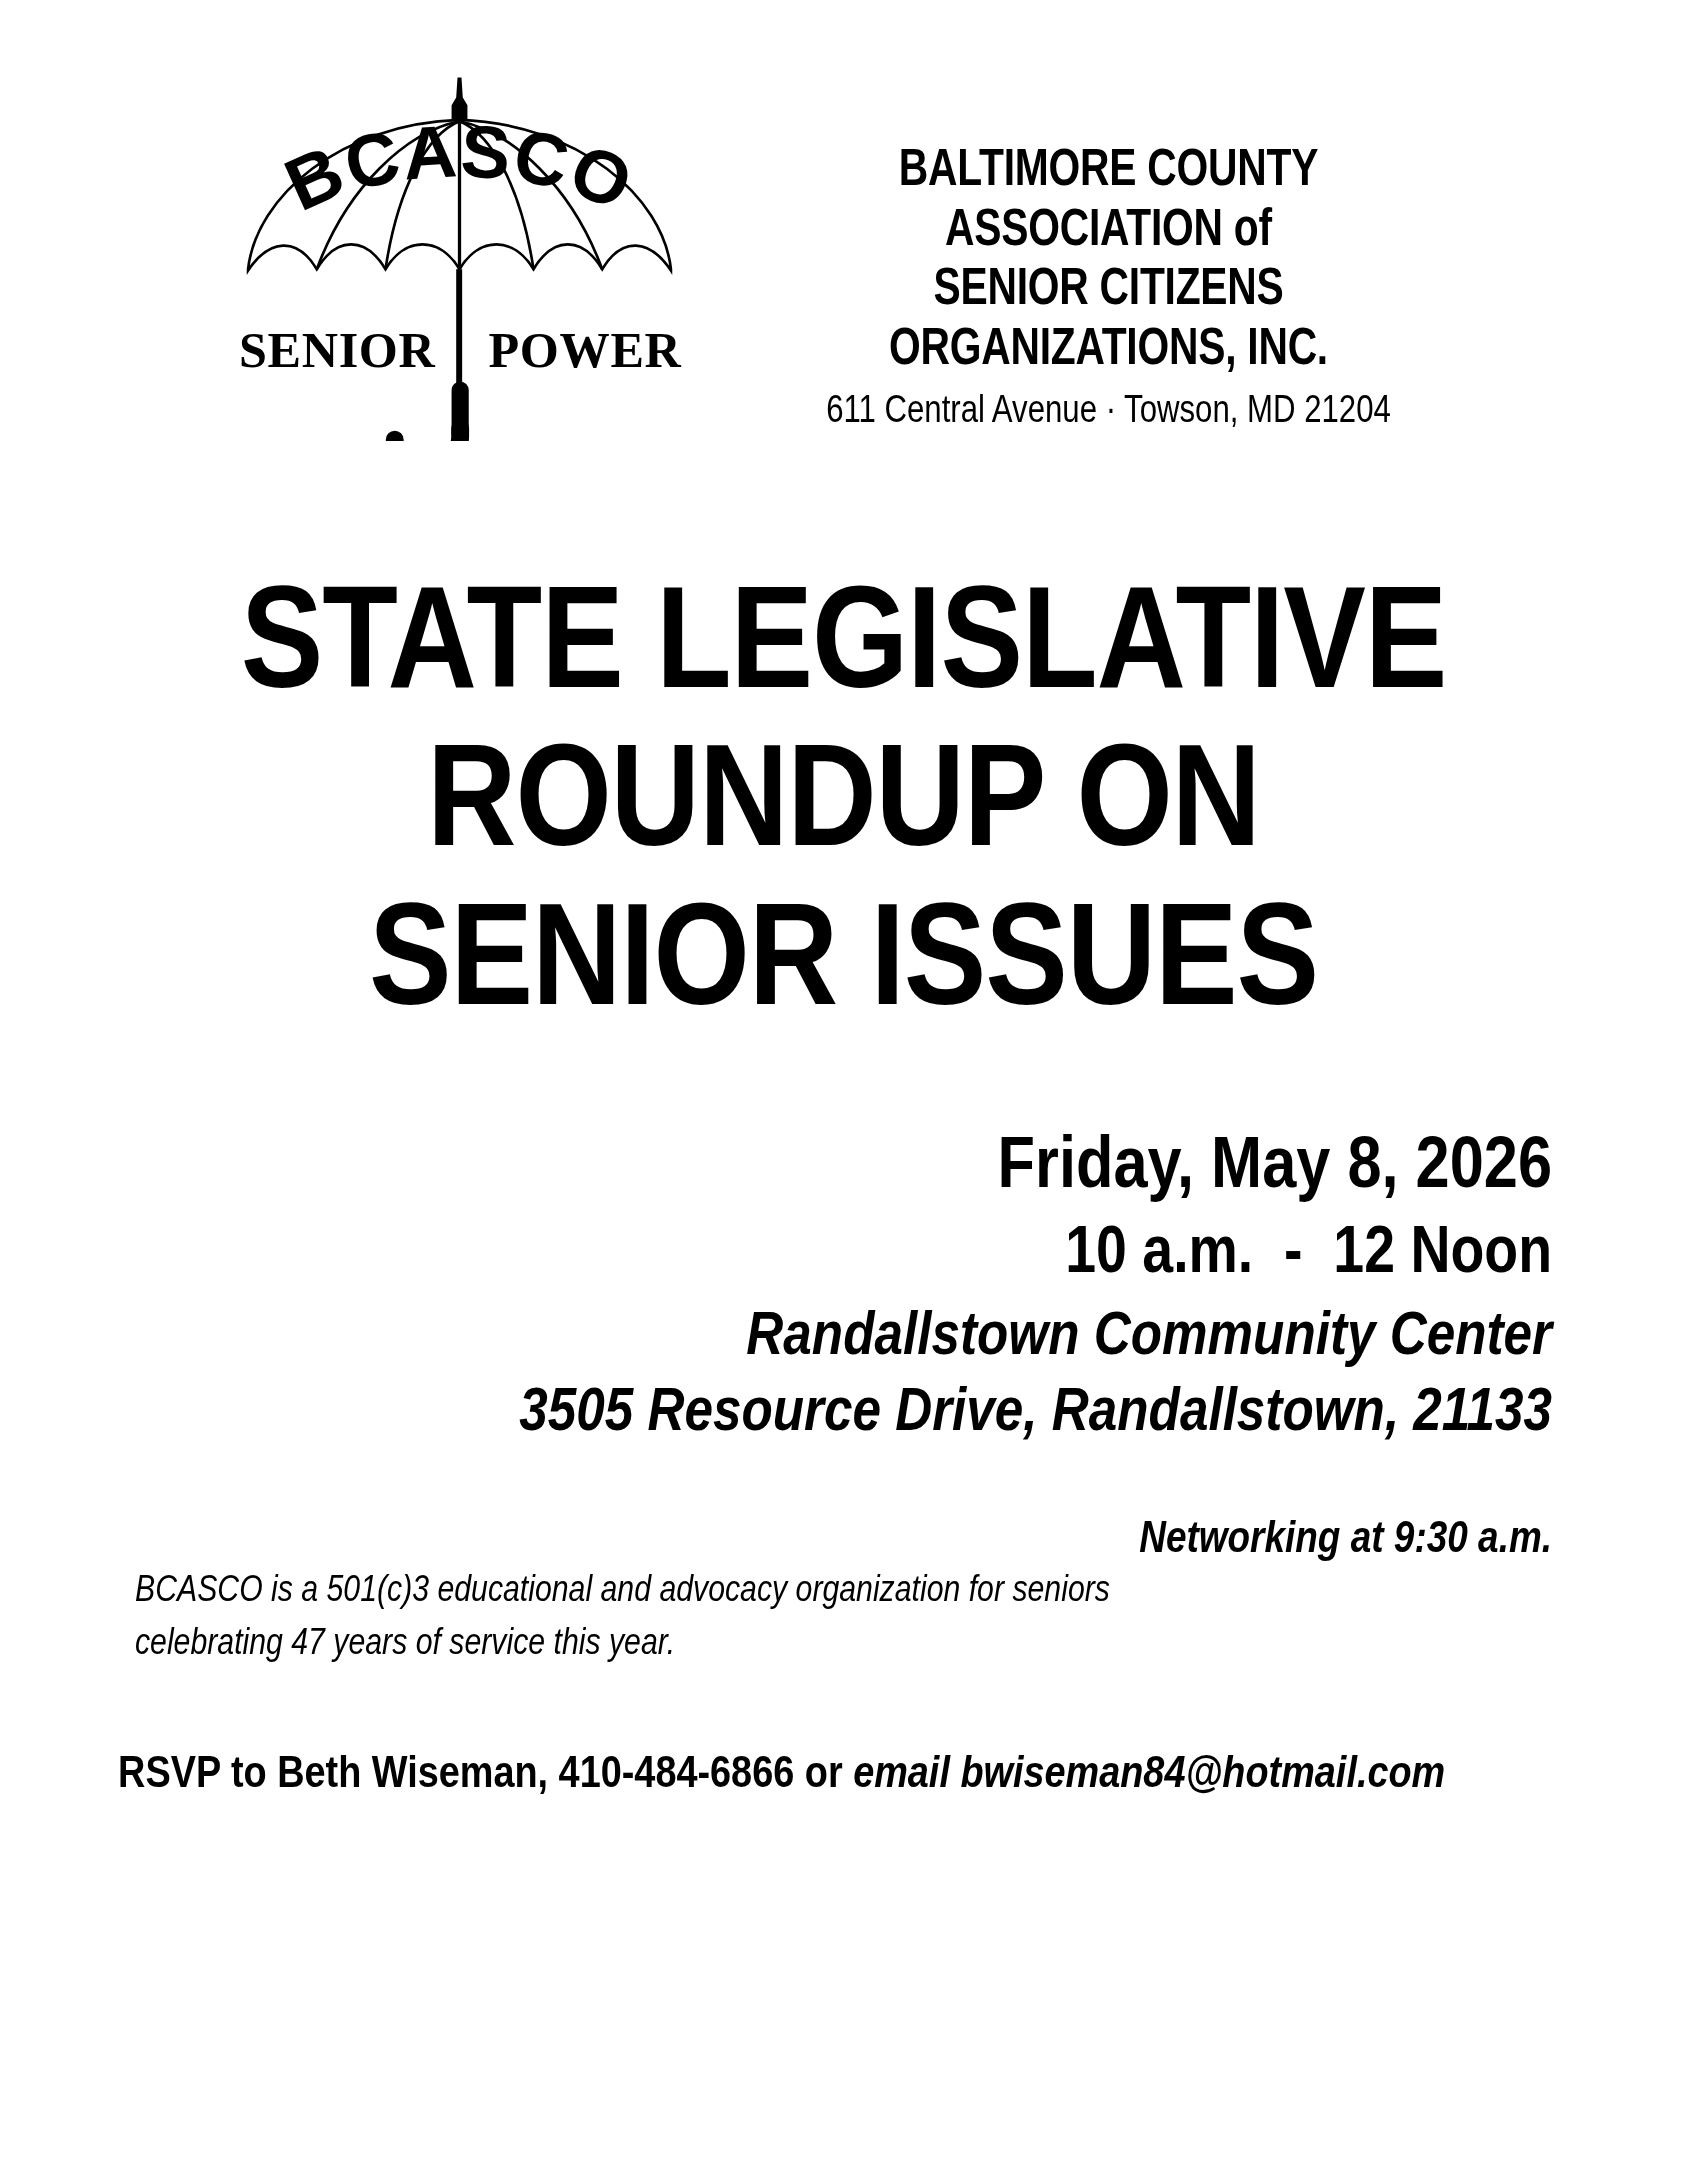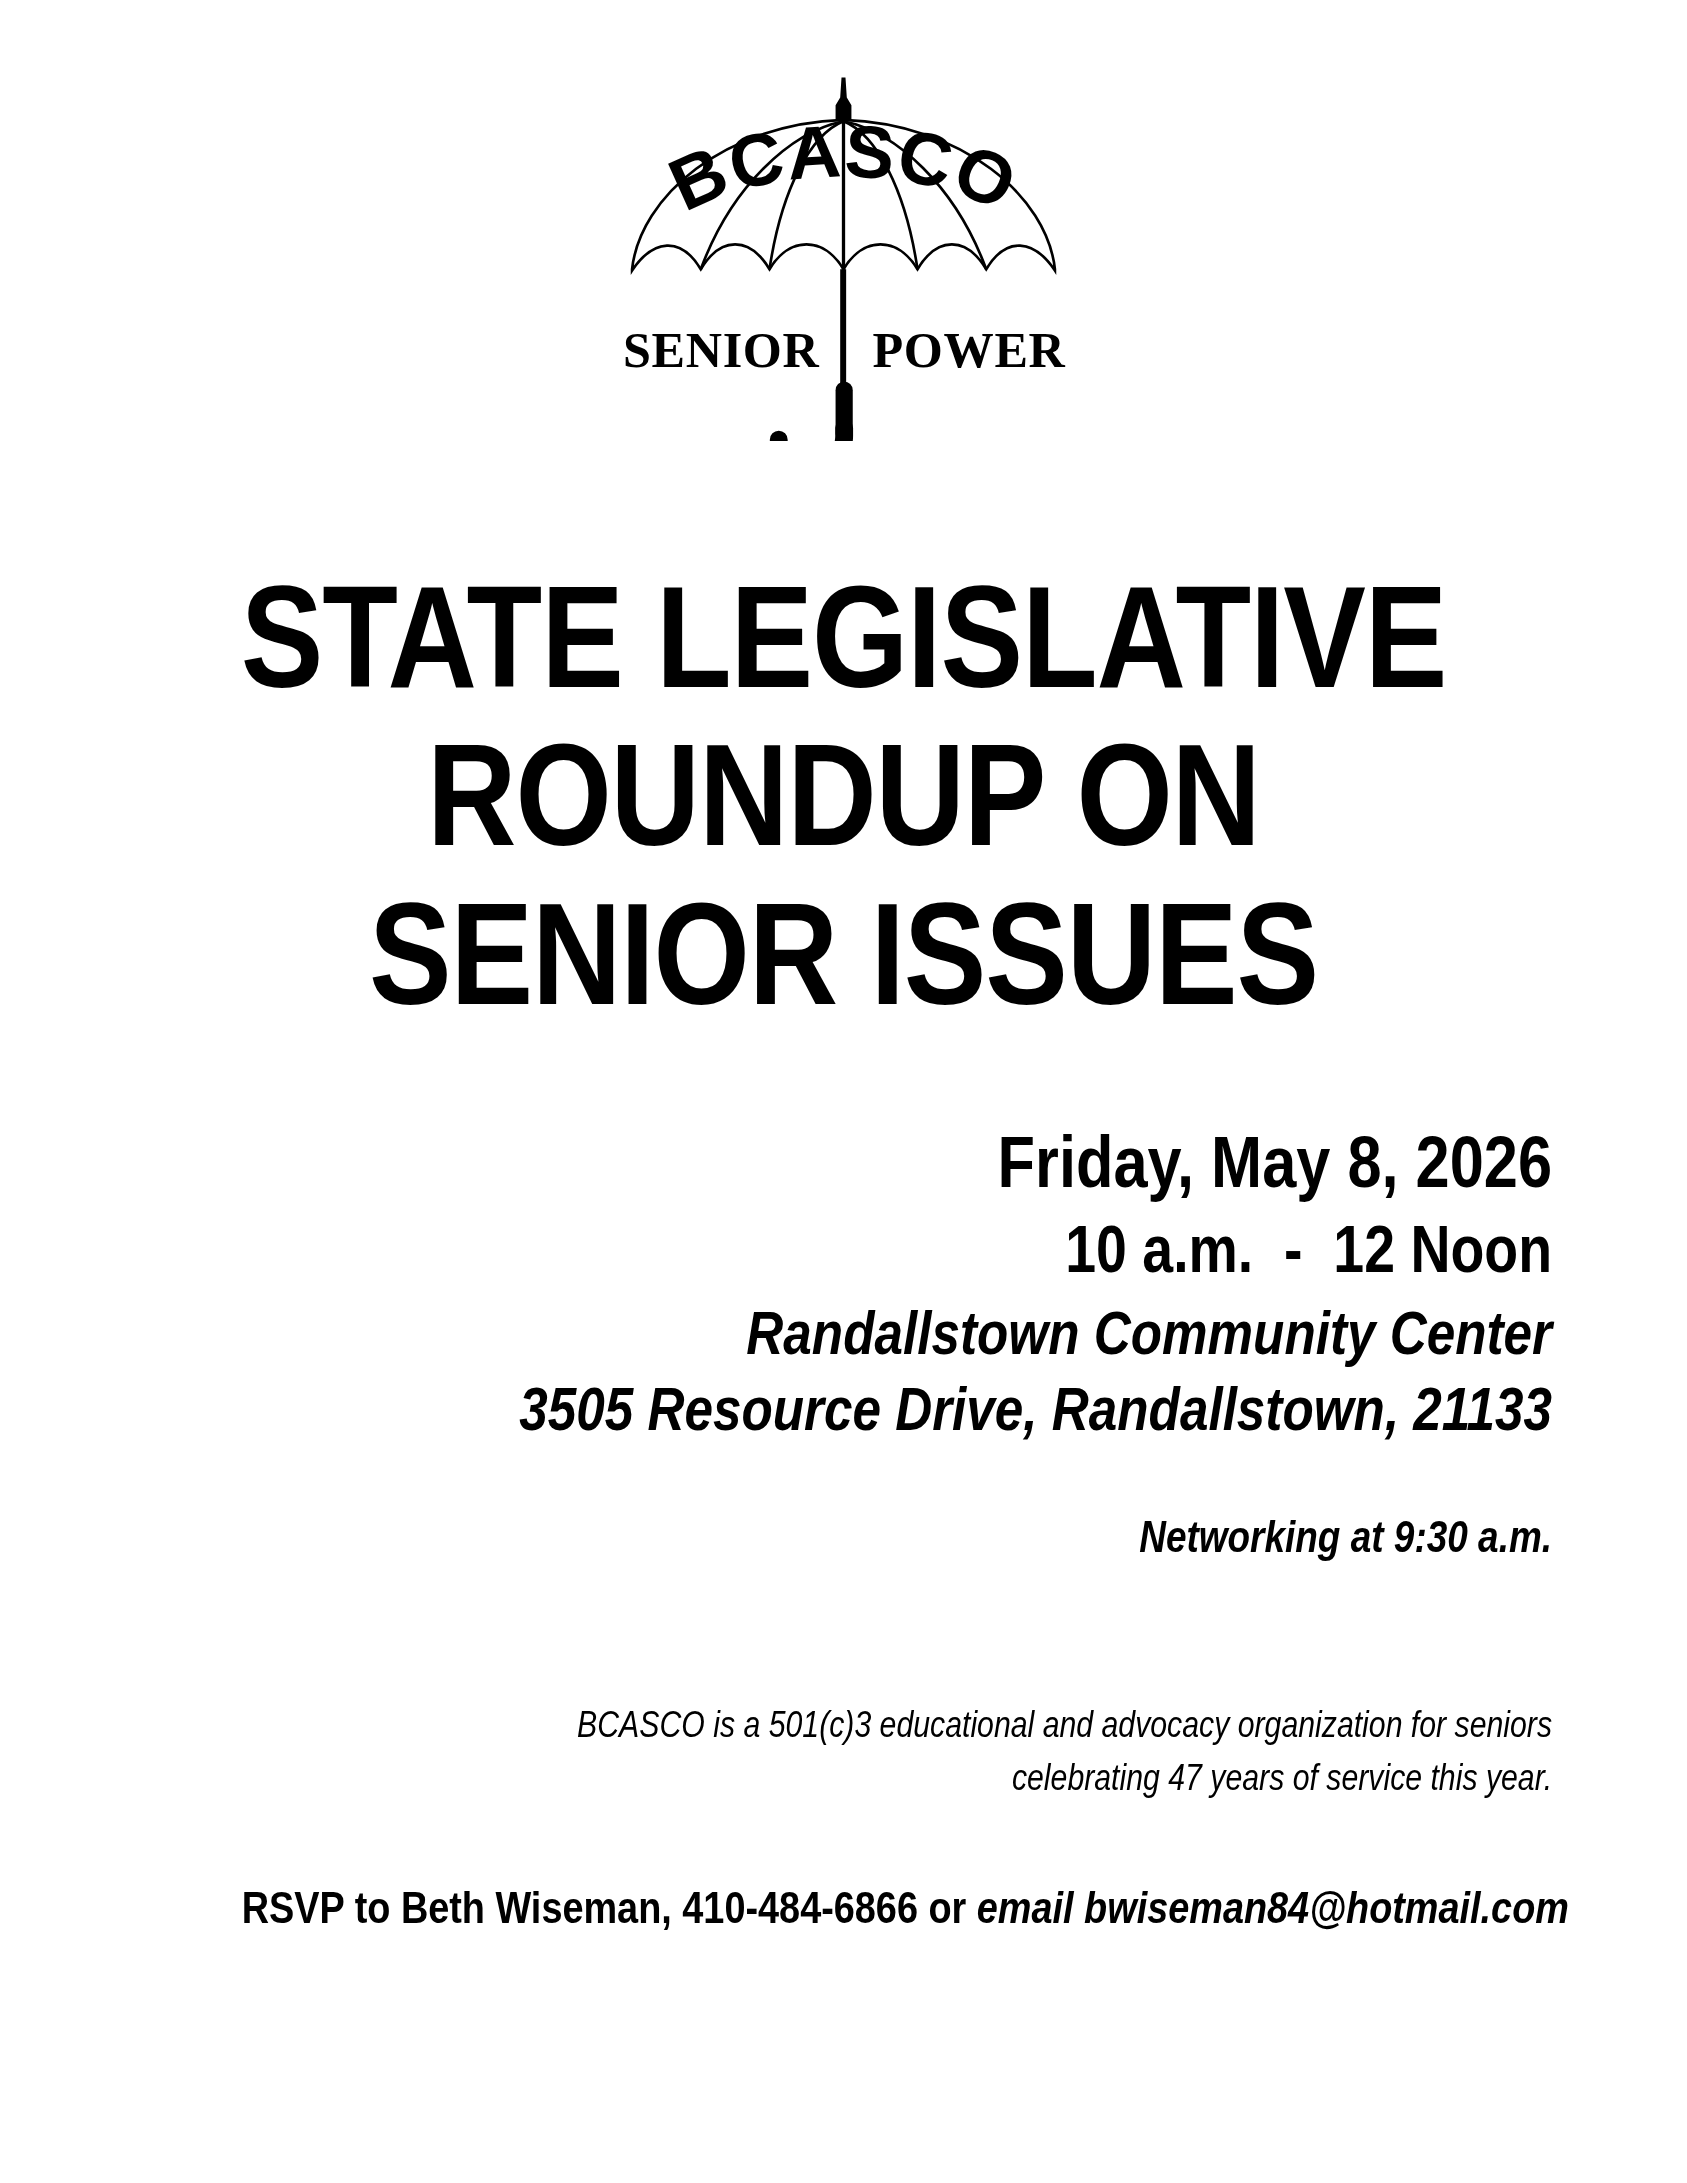--- a/index.html
+++ b/index.html
@@ -148,22 +148,21 @@
     font-size: 44px;
     line-height: 1.2;
     margin-top: 64px;
     transform: scaleX(0.84);
     transform-origin: center center;
     white-space: nowrap;
   }
 
   
   .footer-block {
-    margin-top: 136px;
-    text-align: right;
+    text-align: left;
   }
   .footer-note {
     font-family: "Liberation Sans", sans-serif;
     font-weight: 400;
     font-style: italic;
     font-size: 36px;
     line-height: 1.46;
     transform: scaleX(0.84);
     transform-origin: center center;
     white-space: nowrap;
@@ -224,20 +223,27 @@
 
         <text x="165" y="448" font-family="Liberation Serif, serif" font-weight="700" font-size="76" fill="#000" text-anchor="middle" letter-spacing="1">SENIOR</text>
         <text x="540" y="448" font-family="Liberation Serif, serif" font-weight="700" font-size="76" fill="#000" text-anchor="middle" letter-spacing="1">POWER</text>
 
         <rect x="338" y="470" width="26" height="92" rx="13" fill="#000"></rect>
         <path d="M351 540 L351 552 C 351 584, 325 604, 300 604
                  C 275 604, 252 586, 252 558" fill="none" stroke="#000" stroke-width="27" stroke-linecap="round"></path>
       </svg>
     </div>
 
+    <div class="org-block">
+      <div class="org-line">BALTIMORE COUNTY</div>
+      <div class="org-line">ASSOCIATION of</div>
+      <div class="org-line">SENIOR CITIZENS</div>
+      <div class="org-line">ORGANIZATIONS, INC.</div>
+      <div class="org-addr">611 Central Avenue · Towson, MD 21204</div>
+    </div>
 
   </div>
 
   <div class="title-block">
     <div class="title-line">STATE LEGISLATIVE</div>
     <div class="title-line">ROUNDUP ON</div>
     <div class="title-line">SENIOR ISSUES</div>
   </div>
 
 

